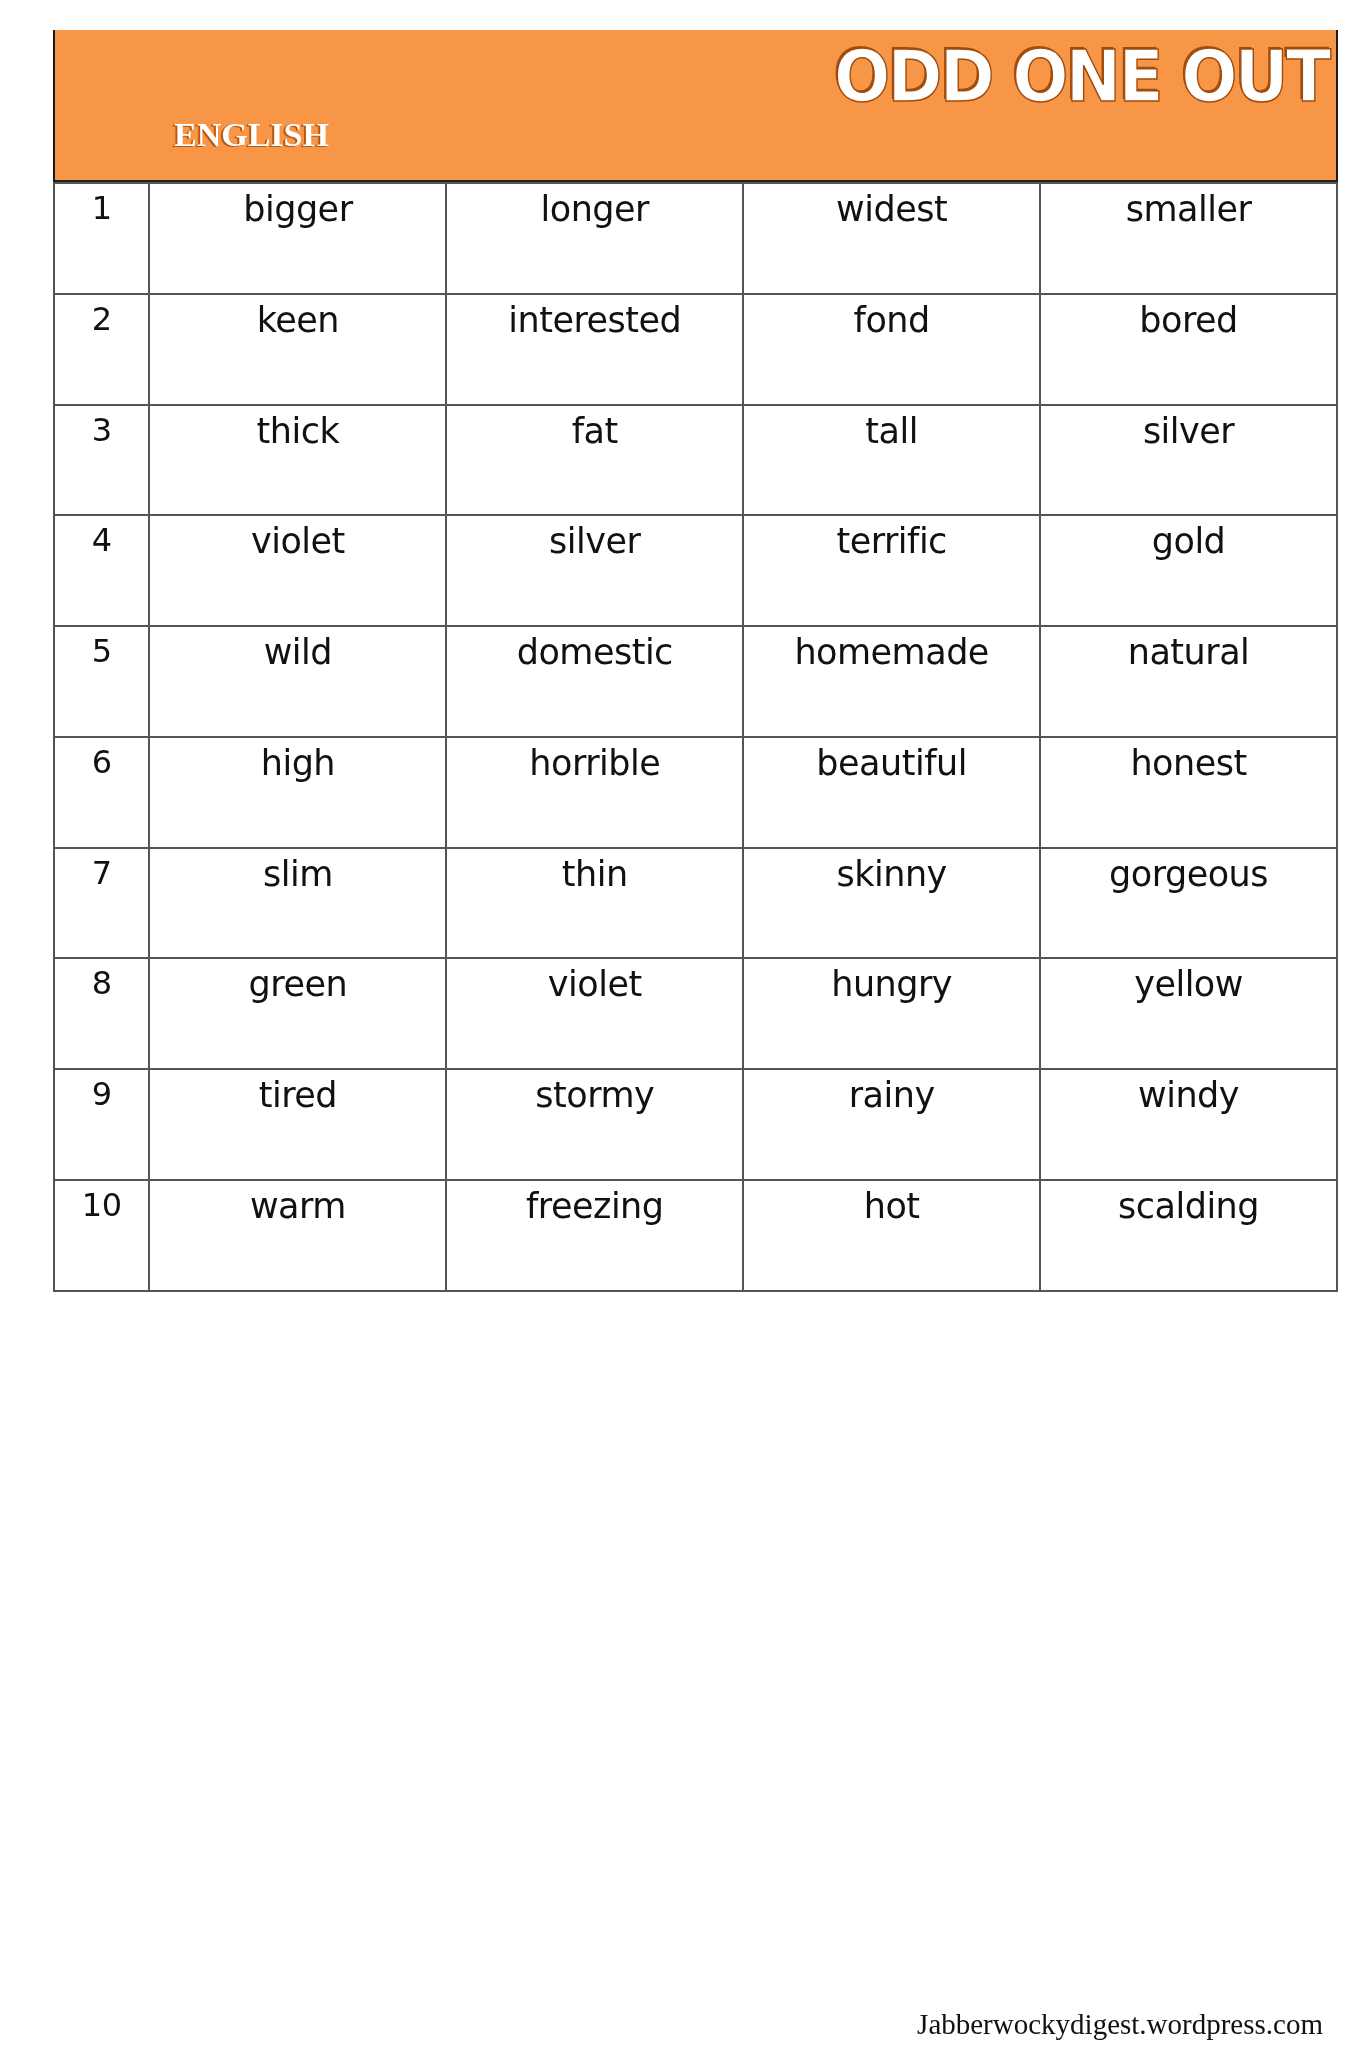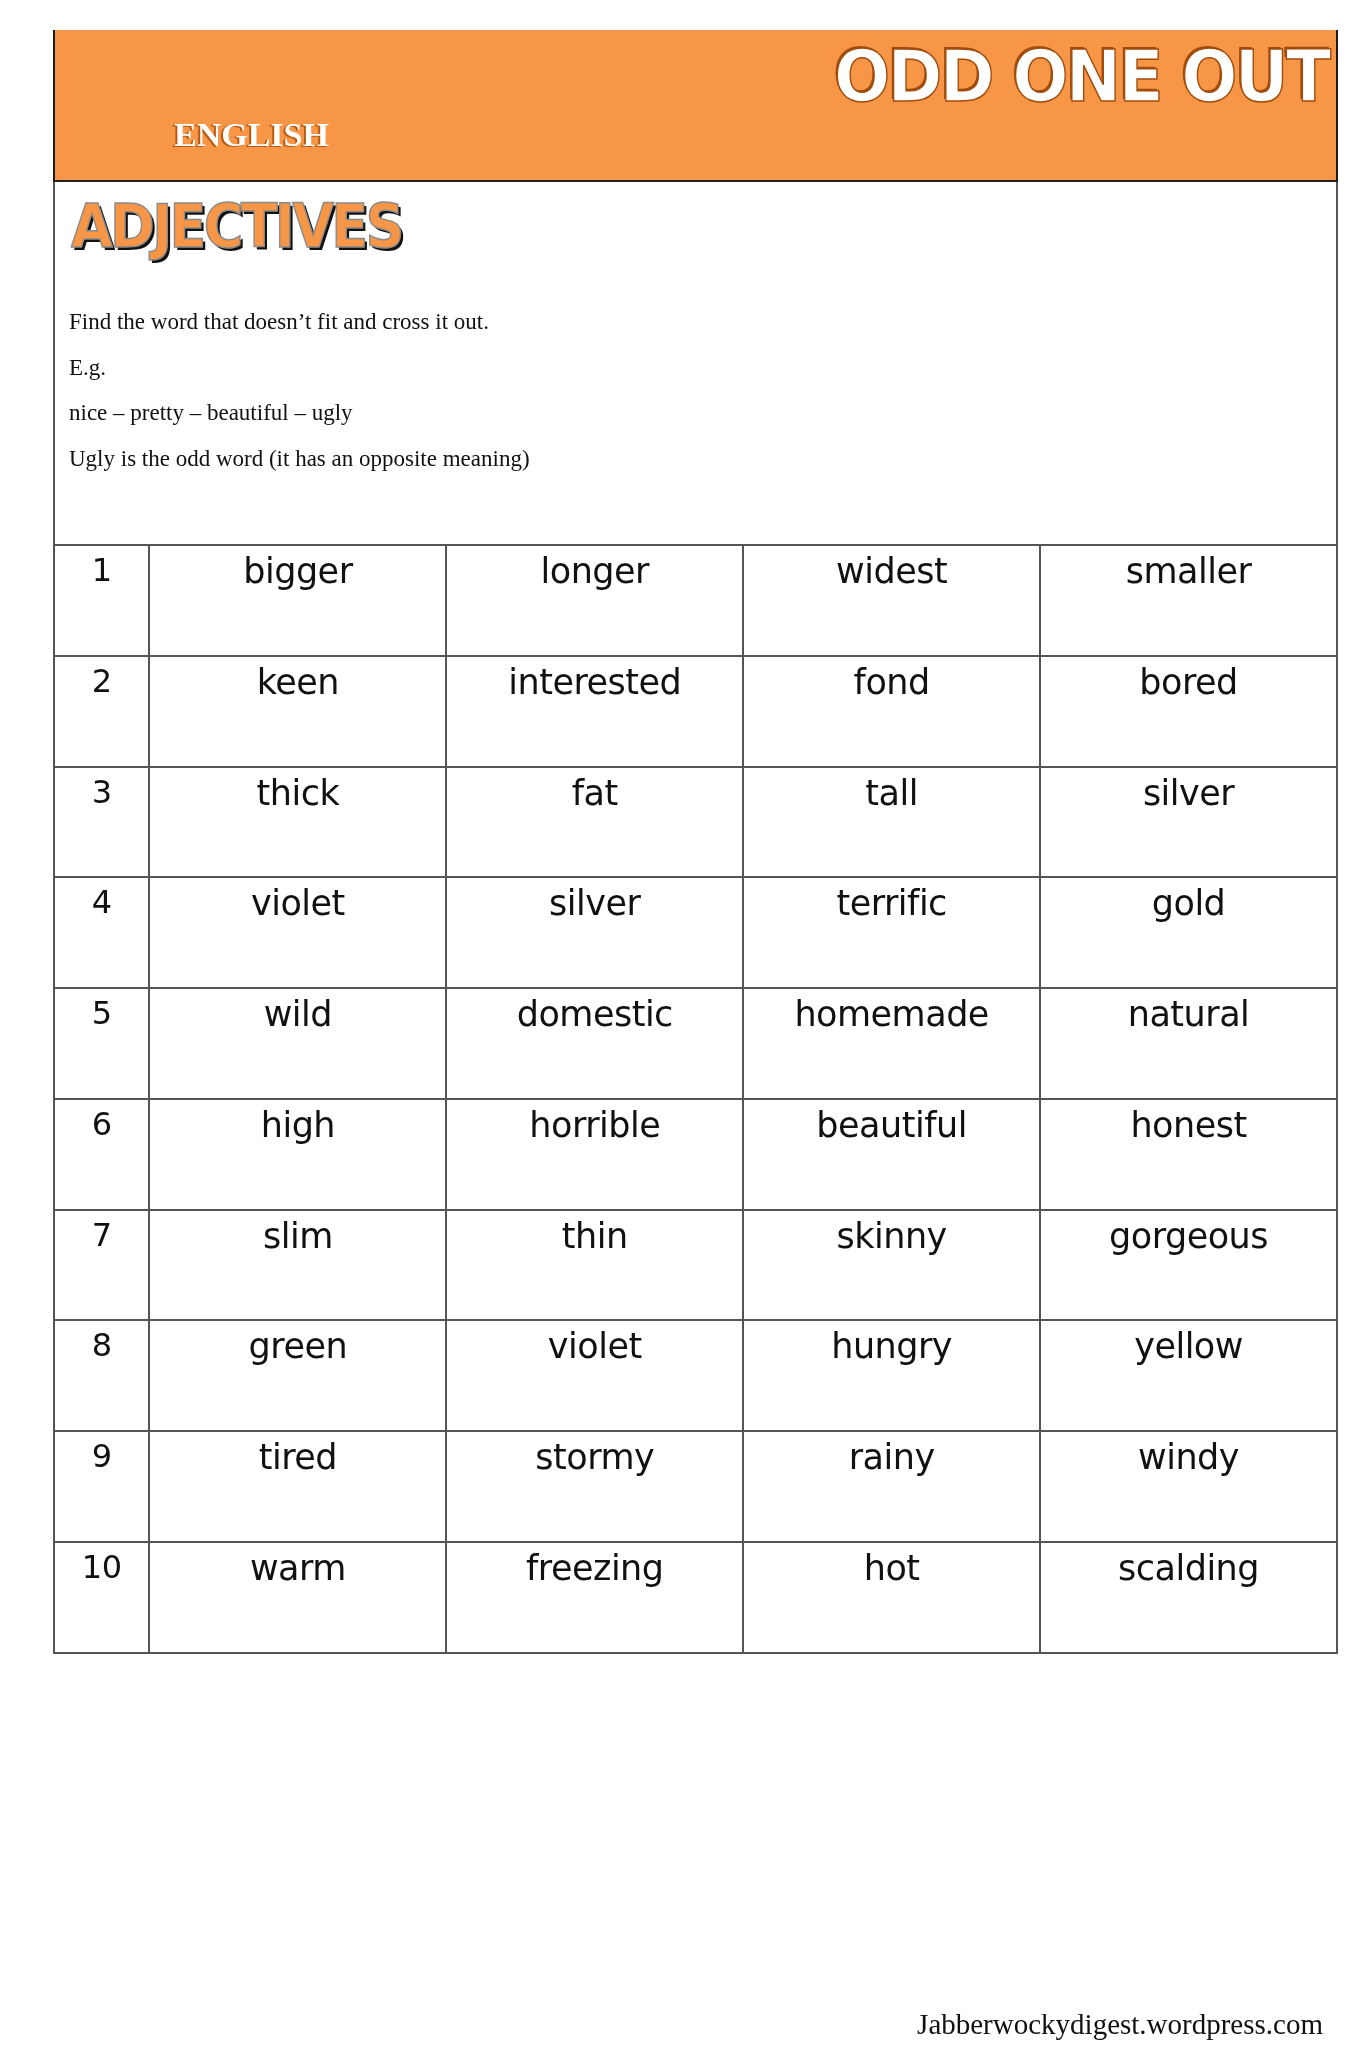--- a/index.html
+++ b/index.html
@@ -68,29 +68,20 @@
 </style>
 </head>
 <body>
 
 <div class="sheet">
   <div class="header">
     <div class="subject">ENGLISH</div>
     <div class="title">ODD ONE OUT</div>
   </div>
 
-  <div class="intro">
-    <div class="topic">ADJECTIVES</div>
-    <div class="lines">
-      <div class="line">Find the word that doesn’t fit and cross it out.</div>
-      <div class="line">E.g.</div>
-      <div class="line">nice – pretty – beautiful – ugly</div>
-      <div class="line">Ugly is the odd word (it has an opposite meaning)</div>
-    </div>
-  </div>
 
   <table class="words">
     <tbody id="word-rows">
         <tr>
           <td class="num">1</td>
           <td class="word">bigger</td>
           <td class="word">longer</td>
           <td class="word">widest</td>
           <td class="word">smaller</td>
         </tr>

